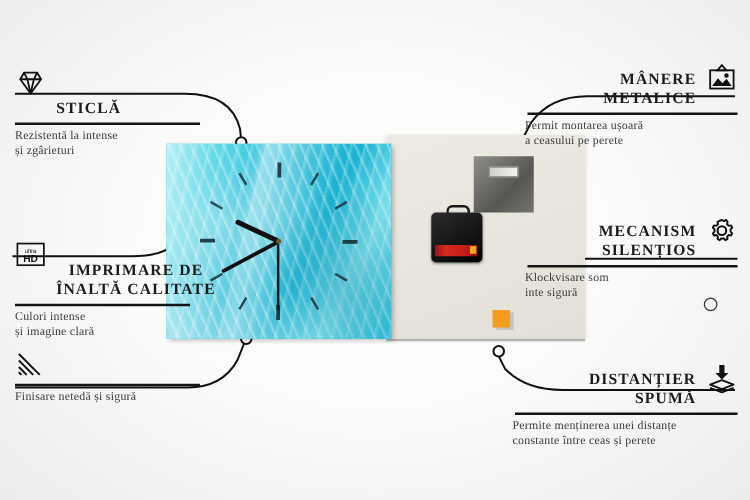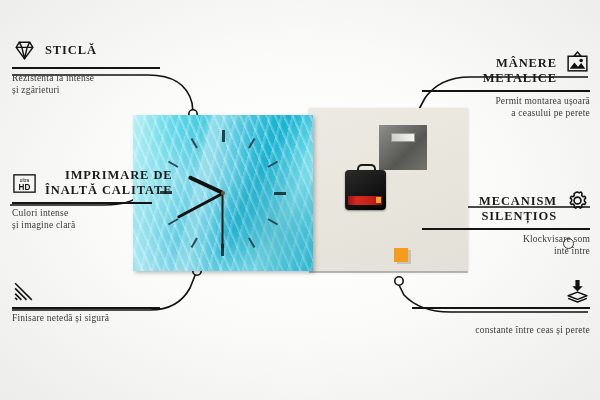--- a/index.html
+++ b/index.html
@@ -110,25 +110,25 @@
     font-size:12.5px;font-weight:bold;letter-spacing:.9px;color:#1b1b1b;
     line-height:15px;text-transform:uppercase;
   }
   .rule{height:1.5px;background:#141414;}
   .ct-sub{
     font-family:"Liberation Serif", serif;
     font-size:9.5px;color:#3a3a3a;line-height:12px;letter-spacing:.2px;
     margin-top:3px;
   }
   .left .ct-row{justify-content:flex-start;}
-  .left .ct-title{text-align:right;}
+  .left .ct-title{text-align:center;margin-top:41px;}
   .left .ct-sub{text-align:left;}
   .right .ct-row{justify-content:flex-end;}
   .right .ct-title{text-align:right;margin-top:18px;}
-  .right .ct-sub{text-align:right;}
+  .right .ct-sub{}
 
   .ico{width:25px;height:25px;flex:0 0 25px;display:block;}
   .ico svg{display:block;width:25px;height:25px;}
 
   .leader{position:absolute;left:0;top:0;width:600px;height:400px;pointer-events:none;}
 </style>
 </head>
 <body>
 
 <div id="stage">
@@ -251,43 +251,46 @@
           <rect x="3" y="6" width="18" height="14"></rect>
           <path d="M4.5 18 L9 12 L12.5 16 L15.5 12.5 L19.5 18 Z" fill="#111" stroke="none"></path>
           <circle cx="15.5" cy="10" r="1.7" fill="#111" stroke="none"></circle>
         </svg>
       </span>
     </div>
     <div class="rule" style="width:168px;margin-top:4px;margin-left:auto;"></div>
     <div class="ct-sub"><span>Permit montarea ușoară</span><br><span>a ceasului pe perete</span></div>
   </div>
 
-  <div class="callout right" style="right:10px;top:176px;width:170px;">
+  <div class="callout right" style="right:10px;top:160px;width:170px;">
     <div class="ct-row">
       <div>
         <div class="ct-title"><span>MECANISM</span><br><span>SILENȚIOS</span></div>
       </div>
       <span class="ico">
         <svg viewBox="0 0 24 24" fill="none" stroke="#111" stroke-width="1.6" stroke-linejoin="round">
           <path d="M12 3.2 l1.9 .9 1.7-1.0 1.2 1.7 -0.4 1.9 1.4 1.4 1.9-.4 1.0 1.8 -1.4 1.4 0 2 1.4 1.4 -1.0 1.8 -1.9-.4 -1.4 1.4 .4 1.9 -1.8 1.0 -1.4-1.4 -2 0 -1.4 1.4 -1.8-1.0 .4-1.9 -1.4-1.4 -1.9 .4 -1.0-1.8 1.4-1.4 0-2 -1.4-1.4 1.0-1.8 1.9 .4 1.4-1.4 -.4-1.9 1.8-1.0 z" transform="scale(0.92) translate(1,1)"></path>
           <circle cx="12" cy="12" r="3.3"></circle>
         </svg>
       </span>
     </div>
     <div class="rule" style="width:168px;margin-top:4px;margin-left:auto;"></div>
-    <div class="ct-sub"><span>Klockvisare som</span><br><span>inte între</span></div>
+    <div class="ct-sub"><span>Klockvisare som</span><br><span>inte sigură</span></div>
   </div>
 
   <div class="callout right" style="right:10px;top:278px;width:180px;">
     <div class="ct-row">
+      <div>
+        <div class="ct-title"><span>DISTANȚIER</span><br><span>SPUMĂ</span></div>
+      </div>
       <span class="ico">
         <svg viewBox="0 0 24 24" fill="none" stroke="#111" stroke-width="1.4" stroke-linejoin="round">
           <path d="M10 2 h4 v6 h3 l-5 5 -5-5 h3 z" fill="#111" stroke="none"></path>
           <path d="M12 13.5 L21 17 L12 20.5 L3 17 Z"></path>
           <path d="M3 19.5 L12 23 L21 19.5"></path>
         </svg>
       </span>
     </div>
     <div class="rule" style="width:178px;margin-top:4px;margin-left:auto;"></div>
-    <div class="ct-sub"><br><span>constante între ceas și perete</span></div>
+    <div class="ct-sub"><span>Permite menținerea unei distanțe</span><br><span>constante între ceas și perete</span></div>
   </div>
 
 </div>
 
 </body></html>

